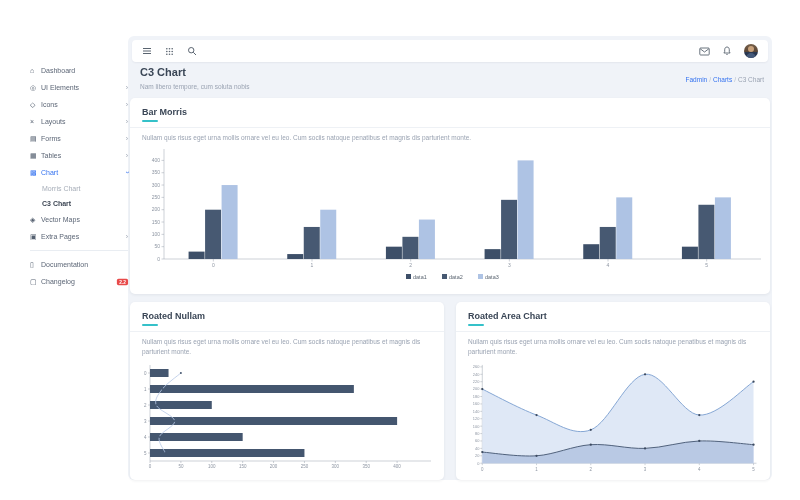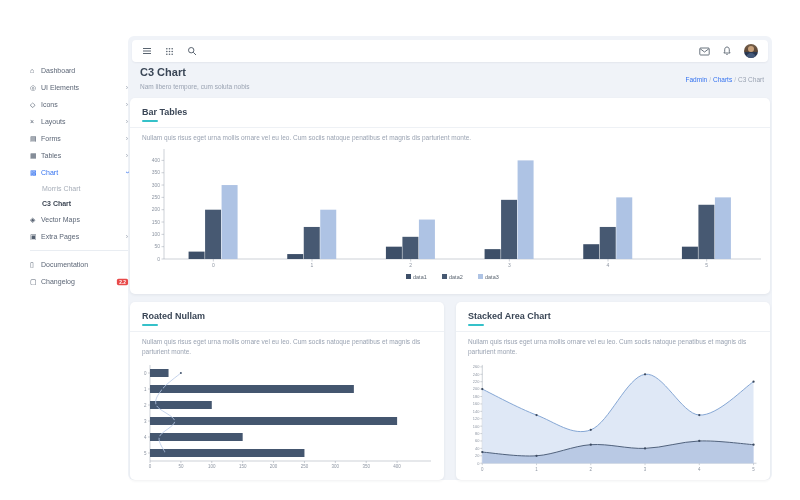--- a/index.html
+++ b/index.html
@@ -153,21 +153,21 @@
     </svg>
     <div class="avatar"></div>
   </div>
 </div>
 
 <div class="page-title">C3 Chart</div>
 <div class="page-sub">Nam libero tempore, cum soluta nobis</div>
 <div class="breadcrumb" id="breadcrumb"><span class="crumb-link">Fadmin</span><span class="crumb-sep">/</span><span class="crumb-link">Charts</span><span class="crumb-sep">/</span><span class="crumb-cur">C3 Chart</span></div>
 
 <div class="card" id="card-bar">
-  <div class="card-title">Bar Tables</div>
+  <div class="card-title">Bar Morris</div>
   <div class="teal-bar"></div>
   <div class="card-hr"></div>
   <div class="card-desc">Nullam quis risus eget urna mollis ornare vel eu leo. Cum sociis natoque penatibus et magnis dis parturient monte.</div>
   <svg class="chart" id="chart-bar" viewBox="0 0 1248 280">
       <g>
         <line x1="52" y1="8" x2="52" y2="228" stroke="#9aa2ae" stroke-width="1"></line>
         <line x1="52" y1="228" x2="1246" y2="228" stroke="#9aa2ae" stroke-width="1"></line>
         <line x1="47" y1="228" x2="52" y2="228" stroke="#9aa2ae" stroke-width="1"></line>
         <text x="44" y="231.5" font-size="10" text-anchor="end" fill="#8d95a2" font-family="&quot;Liberation Sans&quot;, sans-serif">0</text>
         <line x1="47" y1="203.34883720930233" x2="52" y2="203.34883720930233" stroke="#9aa2ae" stroke-width="1"></line>
@@ -284,21 +284,21 @@
         <circle cx="52.71111111111111" cy="56" r="2" fill="#44566f"></circle>
         <circle cx="40.355555555555554" cy="88" r="2" fill="#44566f"></circle>
         <circle cx="77.42222222222222" cy="120" r="2" fill="#44566f"></circle>
         <circle cx="46.53333333333333" cy="152" r="2" fill="#44566f"></circle>
         <circle cx="58.888888888888886" cy="184" r="2" fill="#44566f"></circle>
       </g>
     </svg>
 </div>
 
 <div class="card" id="card-area">
-  <div class="card-title">Stacked Area Chart</div>
+  <div class="card-title">Roated Area Chart</div>
   <div class="teal-bar"></div>
   <div class="card-hr"></div>
   <div class="card-desc">Nullam quis risus eget urna mollis ornare vel eu leo. Cum sociis natoque penatibus et magnis dis parturient monte.</div>
   <svg class="chart" id="chart-area" viewBox="0 0 604 232">
       <g>
         <line x1="36" y1="8" x2="36" y2="208" stroke="#9aa2ae" stroke-width="1"></line>
         <line x1="36" y1="208" x2="594" y2="208" stroke="#9aa2ae" stroke-width="1"></line>
         <line x1="32" y1="208" x2="36" y2="208" stroke="#9aa2ae" stroke-width="1"></line>
         <text x="30" y="210.8" font-size="8" text-anchor="end" fill="#8d95a2" font-family="&quot;Liberation Sans&quot;, sans-serif">0</text>
         <line x1="32" y1="192.92307692307693" x2="36" y2="192.92307692307693" stroke="#9aa2ae" stroke-width="1"></line>

